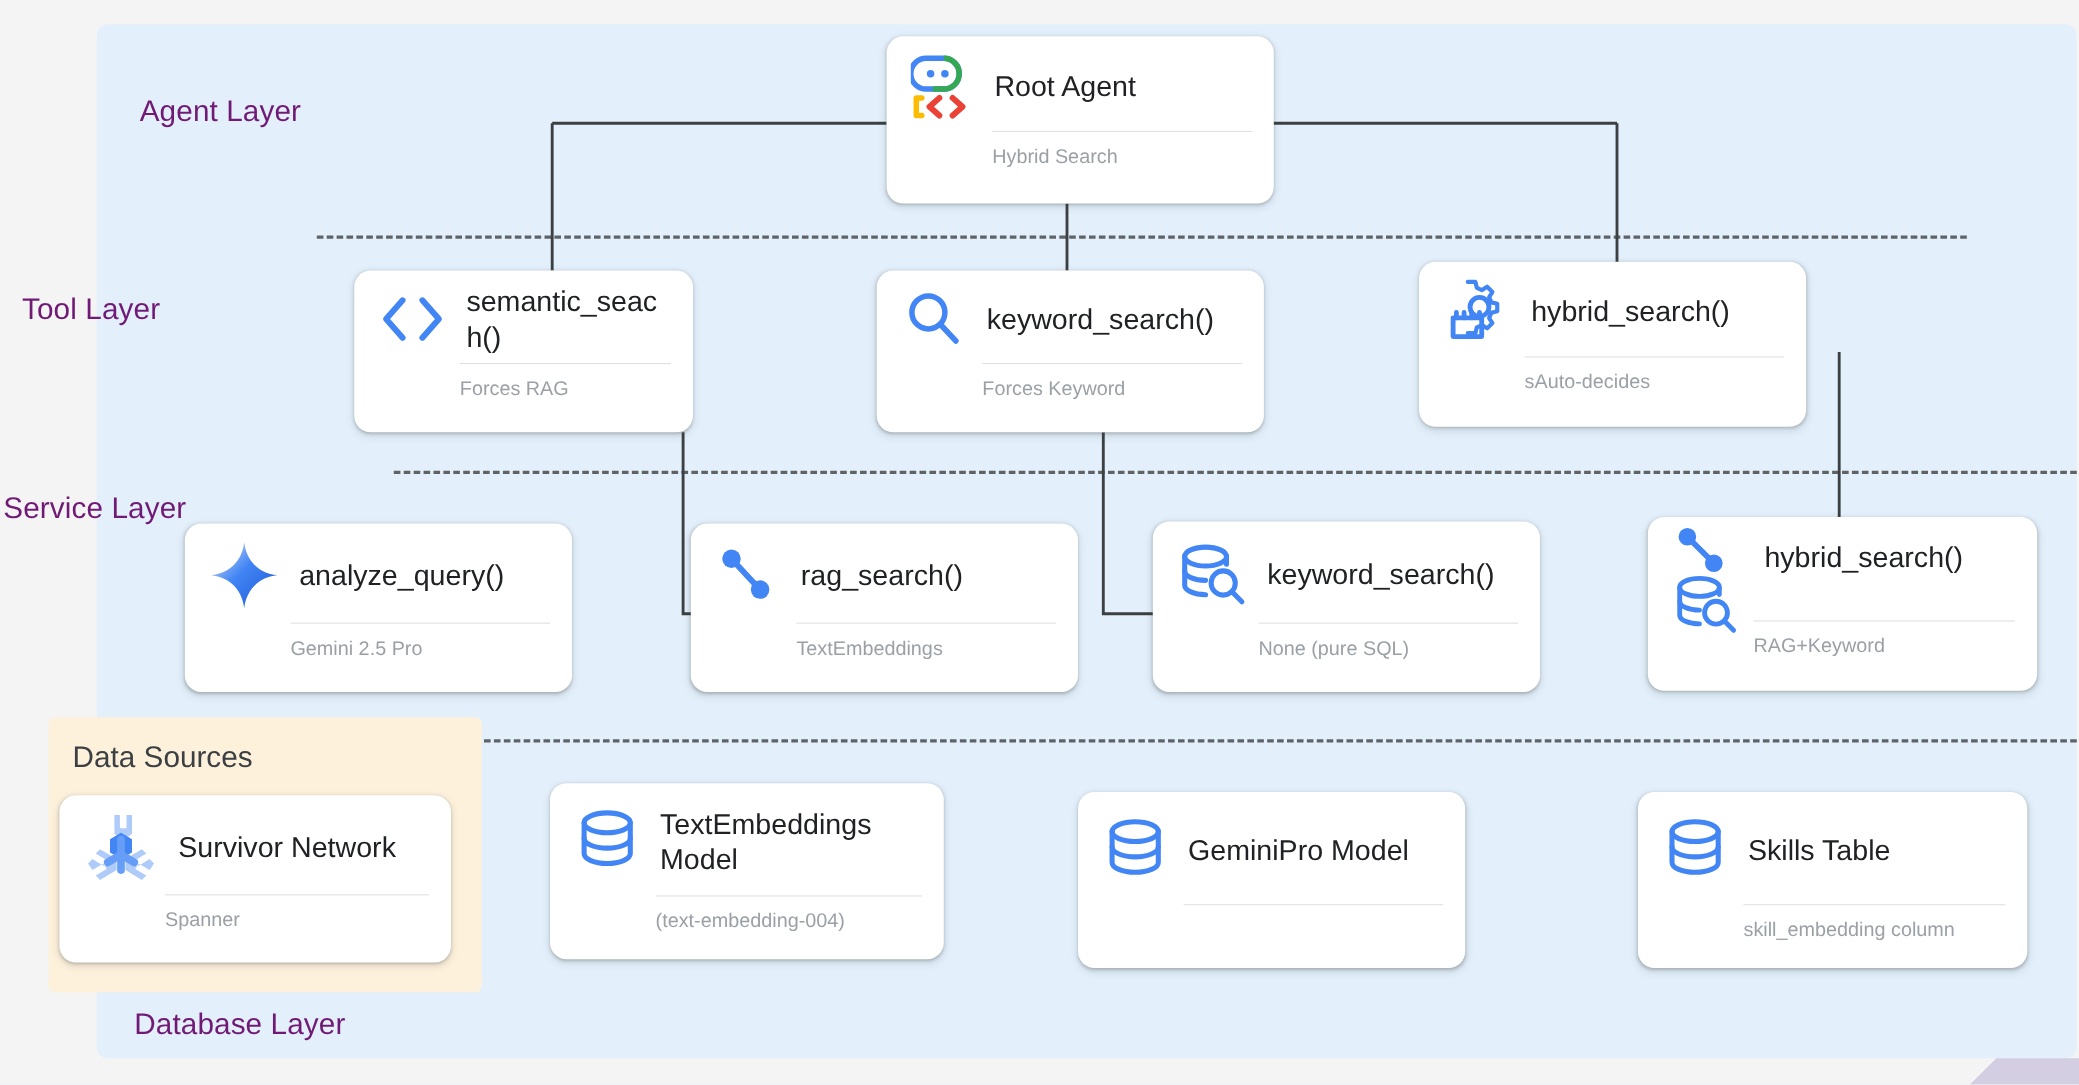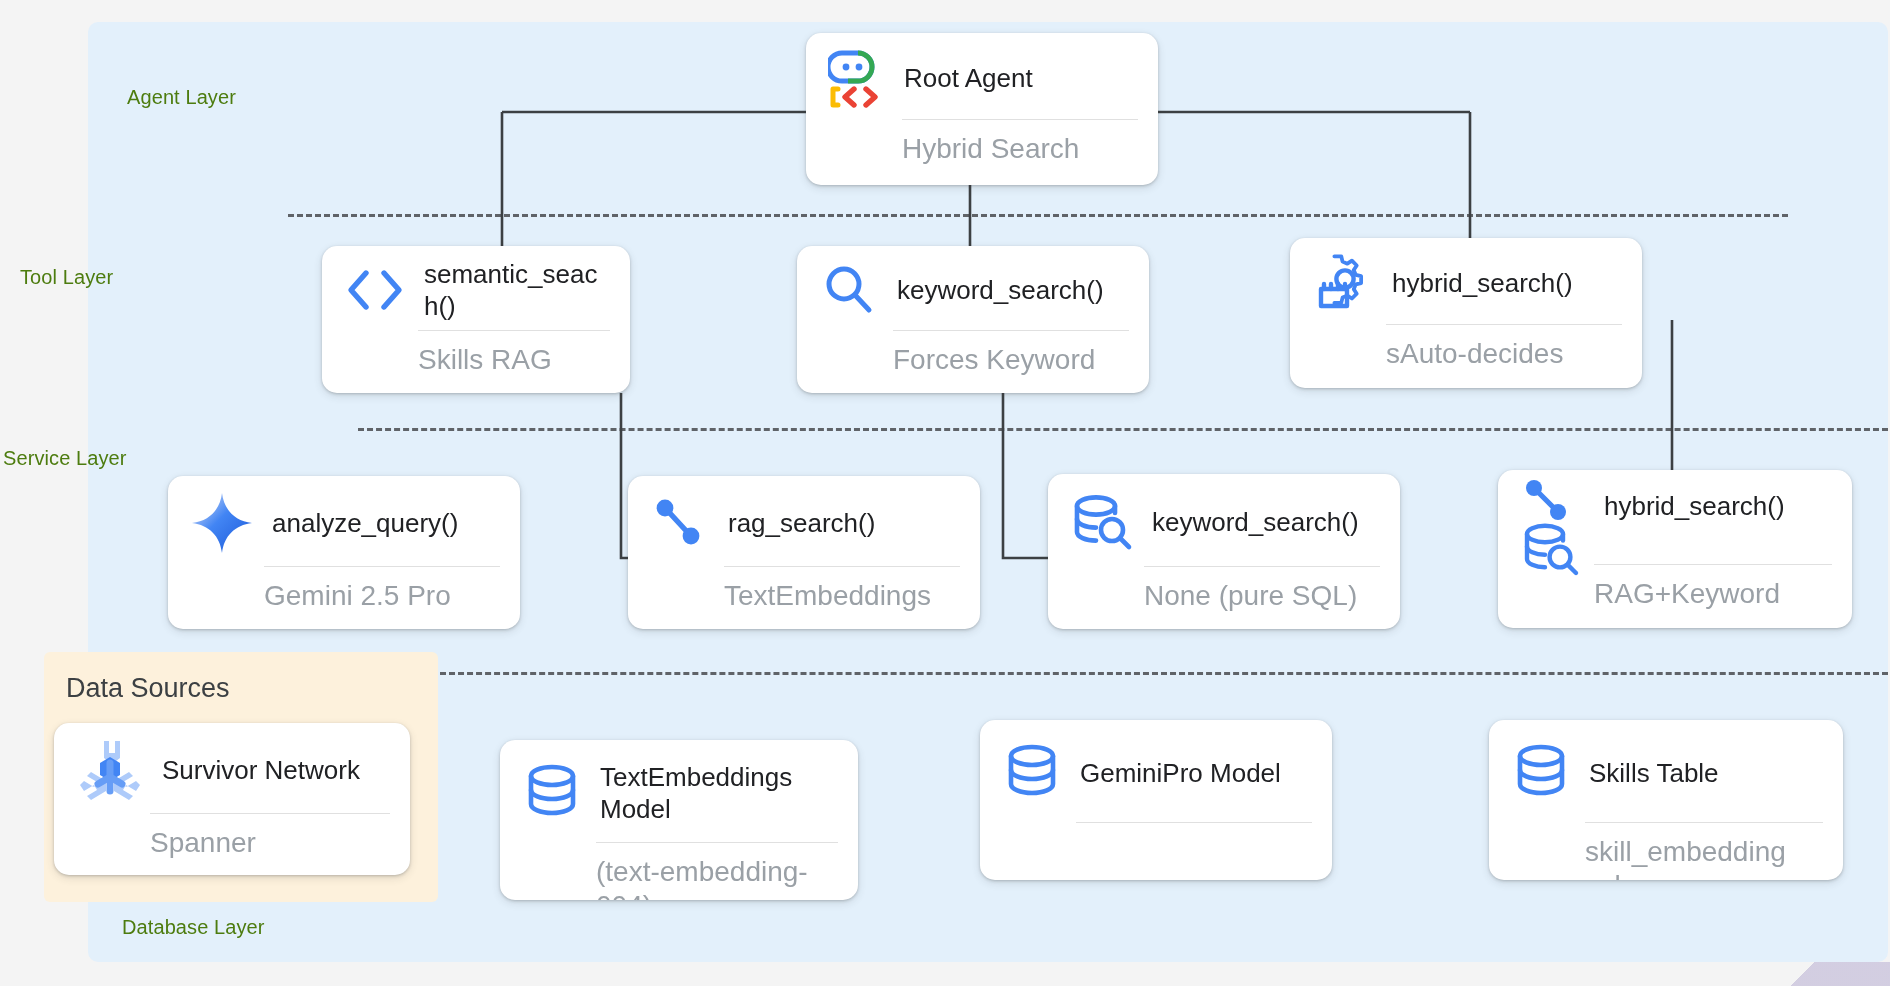--- a/index.html
+++ b/index.html
@@ -14,21 +14,21 @@
 
   
   .panel{
     position:absolute;left:88px;top:22px;width:1800px;height:940px;
     background:#e3f0fb;border-radius:10px;
   }
 
   
   .layer-label{
     position:absolute;
-    font-size:20px;color:#4d7c0f;letter-spacing:.1px;white-space:nowrap;
+    font-size:27px;color:#701a75;letter-spacing:.1px;white-space:nowrap;
   }
 
   
   .divider{
     position:absolute;height:0;border-top:3px dashed #5f6368;
   }
 
   
   #wires{position:absolute;left:0;top:0;width:1890px;height:986px;overflow:visible;}
   #wires path, #wires line{stroke:#3c4043;stroke-width:2.6;fill:none;}
@@ -46,21 +46,21 @@
   }
   .card-icon{flex:0 0 auto;display:flex;align-items:center;justify-content:center;}
   .card-title{
     font-size:26px;color:#202124;line-height:1.24;
     word-break:break-word;
   }
   .card-sep{
     height:1px;background:#e0e0e0;margin:0 20px 0 96px;
   }
   .card-sub{
-    font-size:28px;color:#9aa0a6;
+    font-size:18px;color:#9aa0a6;
     padding:12px 20px 0 96px;line-height:1.2;
   }
 
   
   .group-box{
     position:absolute;background:#fdf1dc;border-radius:6px;
   }
   .group-title{
     position:absolute;font-size:27px;color:#3c4043;
   }
@@ -128,21 +128,21 @@
     <div class="card-top" style="height:84px;">
       <span class="card-icon">
         <svg width="62" height="48" viewBox="0 0 62 48">
           <path d="M22 7 L7 24 L22 41" fill="none" stroke="#4285f4" stroke-width="5.4" stroke-linecap="round" stroke-linejoin="round"></path>
           <path d="M40 7 L55 24 L40 41" fill="none" stroke="#4285f4" stroke-width="5.4" stroke-linecap="round" stroke-linejoin="round"></path>
         </svg>
       </span>
       <span class="card-title">semantic_seach()</span>
     </div>
     <div class="card-sep"></div>
-    <div class="card-sub">Skills RAG</div>
+    <div class="card-sub">Forces RAG</div>
   </div>
 
   <div class="card" style="left:797px;top:246px;width:352px;height:147px;">
     <div class="card-top" style="height:84px;">
       <span class="card-icon">
         <svg width="60" height="56" viewBox="0 0 60 56">
           <circle cx="25" cy="22" r="15" fill="none" stroke="#4285f4" stroke-width="5"></circle>
           <path d="M36 33 L50 48" stroke="#4285f4" stroke-width="5" stroke-linecap="round"></path>
         </svg>
       </span>
@@ -265,21 +265,21 @@
             <path d="M34 40 l12 7" stroke="#669df6" stroke-width="7" stroke-linecap="round" fill="none"></path>
           </g>
         </svg>
       </span>
       <span class="card-title">Survivor Network</span>
     </div>
     <div class="card-sep"></div>
     <div class="card-sub">Spanner</div>
   </div>
 
-  <div class="card" style="left:500px;top:740px;width:358px;height:160px;">
+  <div class="card" style="left:500px;top:712px;width:358px;height:160px;">
     <div class="card-top" style="height:102px;">
       <span class="card-icon">
         <svg width="60" height="62" viewBox="0 0 60 62">
           <g fill="none" stroke="#4285f4" stroke-width="4.6" stroke-linecap="round">
             <ellipse cx="30" cy="14" rx="21" ry="9"></ellipse>
             <path d="M9 14 v14 c0 5 9.4 9 21 9 s21-4 21-9 V14"></path>
             <path d="M9 28 v14 c0 5 9.4 9 21 9 s21-4 21-9 V28"></path>
           </g>
         </svg>
       </span>

